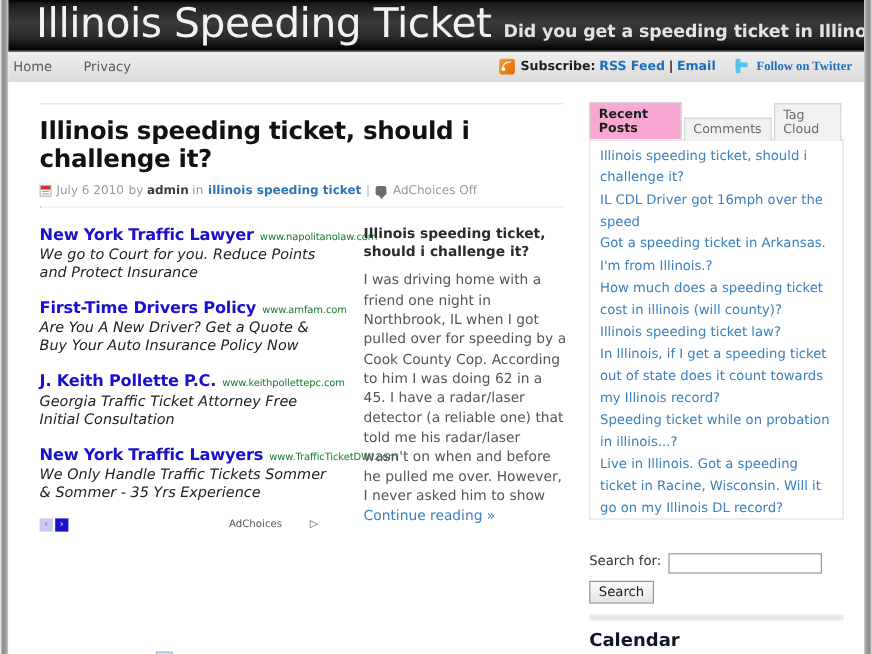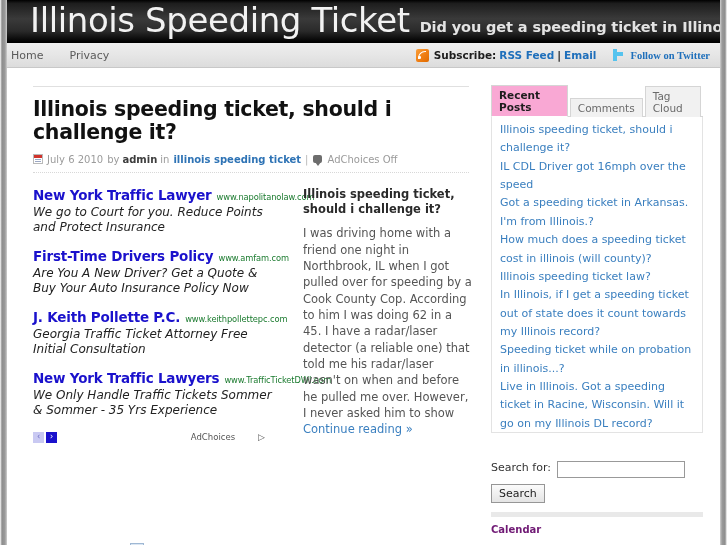--- a/index.html
+++ b/index.html
@@ -384,23 +384,23 @@
     cursor: pointer;
     color: #1d1d1d;
     font-family: "DejaVu Sans", sans-serif;
   }
   .side-divider {
     height: 5px;
     background: #e9e9e9;
     margin-top: 9px;
   }
   .calendar-head {
-    font-size: 10px;
-    font-weight: bold;
-    color: #701a75;
+    font-size: 15px;
+    font-weight: bold;
+    color: #0f172a;
     margin-top: 7px;
   }
 </style>
 </head>
 <body>
 
 <div id="page">
 
   <div class="frame-left"></div>
   <div class="frame-right"></div>

